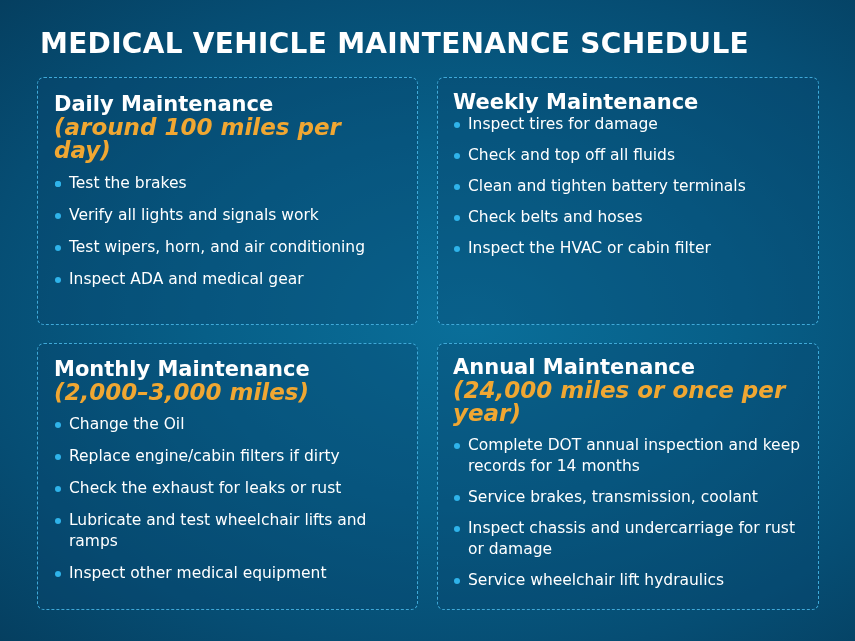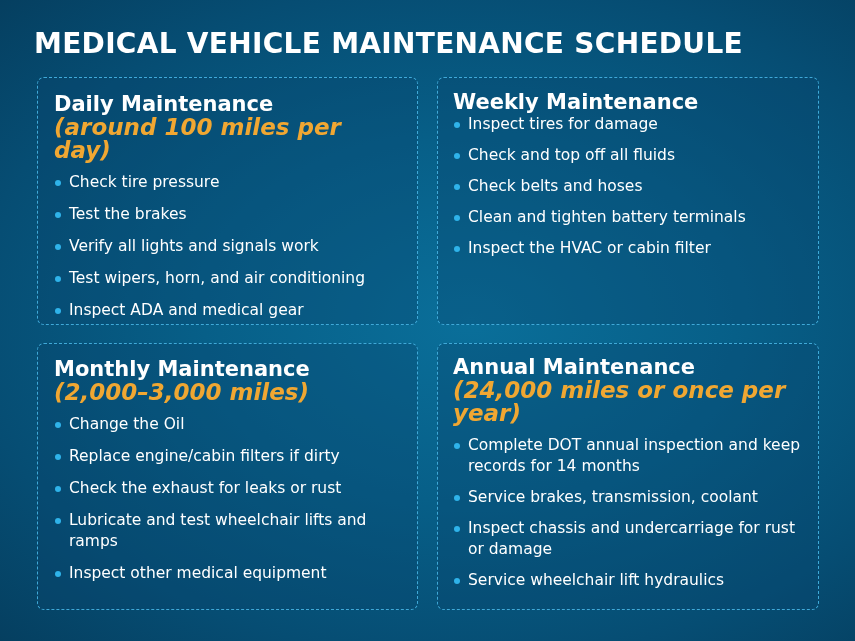--- a/index.html
+++ b/index.html
@@ -4,21 +4,21 @@
 <style>
   html, body { margin: 0; padding: 0; }
   body {
     width: 855px; height: 641px; overflow: hidden;
     font-family: "DejaVu Sans", sans-serif;
     background: radial-gradient(ellipse at 55% 50%, #0a6f9a 0%, #075f88 40%, #064d73 75%, #053f60 100%);
     position: relative;
     color: #fff;
   }
   .title {
-    position: absolute; left: 34px; top: 27px;
+    position: absolute; left: 40px; top: 27px;
     font-size: 28px; font-weight: bold; letter-spacing: 0.3px;
     color: #fff; margin: 0;
   }
   .card {
     position: absolute;
     border: 1px dashed #3fa9d8;
     border-radius: 7px;
     background: rgba(8, 70, 110, 0.35);
     box-sizing: border-box;
   }
@@ -49,35 +49,35 @@
 </style>
 </head>
 <body>
 
 <h1 class="title">MEDICAL VEHICLE MAINTENANCE SCHEDULE</h1>
 
 <div class="card" id="c1">
   <h2>Daily Maintenance</h2>
   <div class="sub">(around 100 miles per day)</div>
   <ul>
-    <li><span class="dot"></span><span>Check tire pressure</span></li>
+    <li><span class="dot"></span></li>
     <li><span class="dot"></span><span>Test the brakes</span></li>
     <li><span class="dot"></span><span>Verify all lights and signals work</span></li>
     <li><span class="dot"></span><span>Test wipers, horn, and air conditioning</span></li>
     <li><span class="dot"></span><span>Inspect ADA and medical gear</span></li>
   </ul>
 </div>
 
 <div class="card" id="c2">
   <h2>Weekly Maintenance</h2>
   <ul>
     <li><span class="dot"></span><span>Inspect tires for damage</span></li>
     <li><span class="dot"></span><span>Check and top off all fluids</span></li>
+    <li><span class="dot"></span><span>Clean and tighten battery terminals</span></li>
     <li><span class="dot"></span><span>Check belts and hoses</span></li>
-    <li><span class="dot"></span><span>Clean and tighten battery terminals</span></li>
     <li><span class="dot"></span><span>Inspect the HVAC or cabin filter</span></li>
   </ul>
 </div>
 
 <div class="card" id="c3">
   <h2>Monthly Maintenance</h2>
   <div class="sub">(2,000–3,000 miles)</div>
   <ul>
     <li><span class="dot"></span><span>Change the Oil</span></li>
     <li><span class="dot"></span><span>Replace engine/cabin filters if dirty</span></li>

